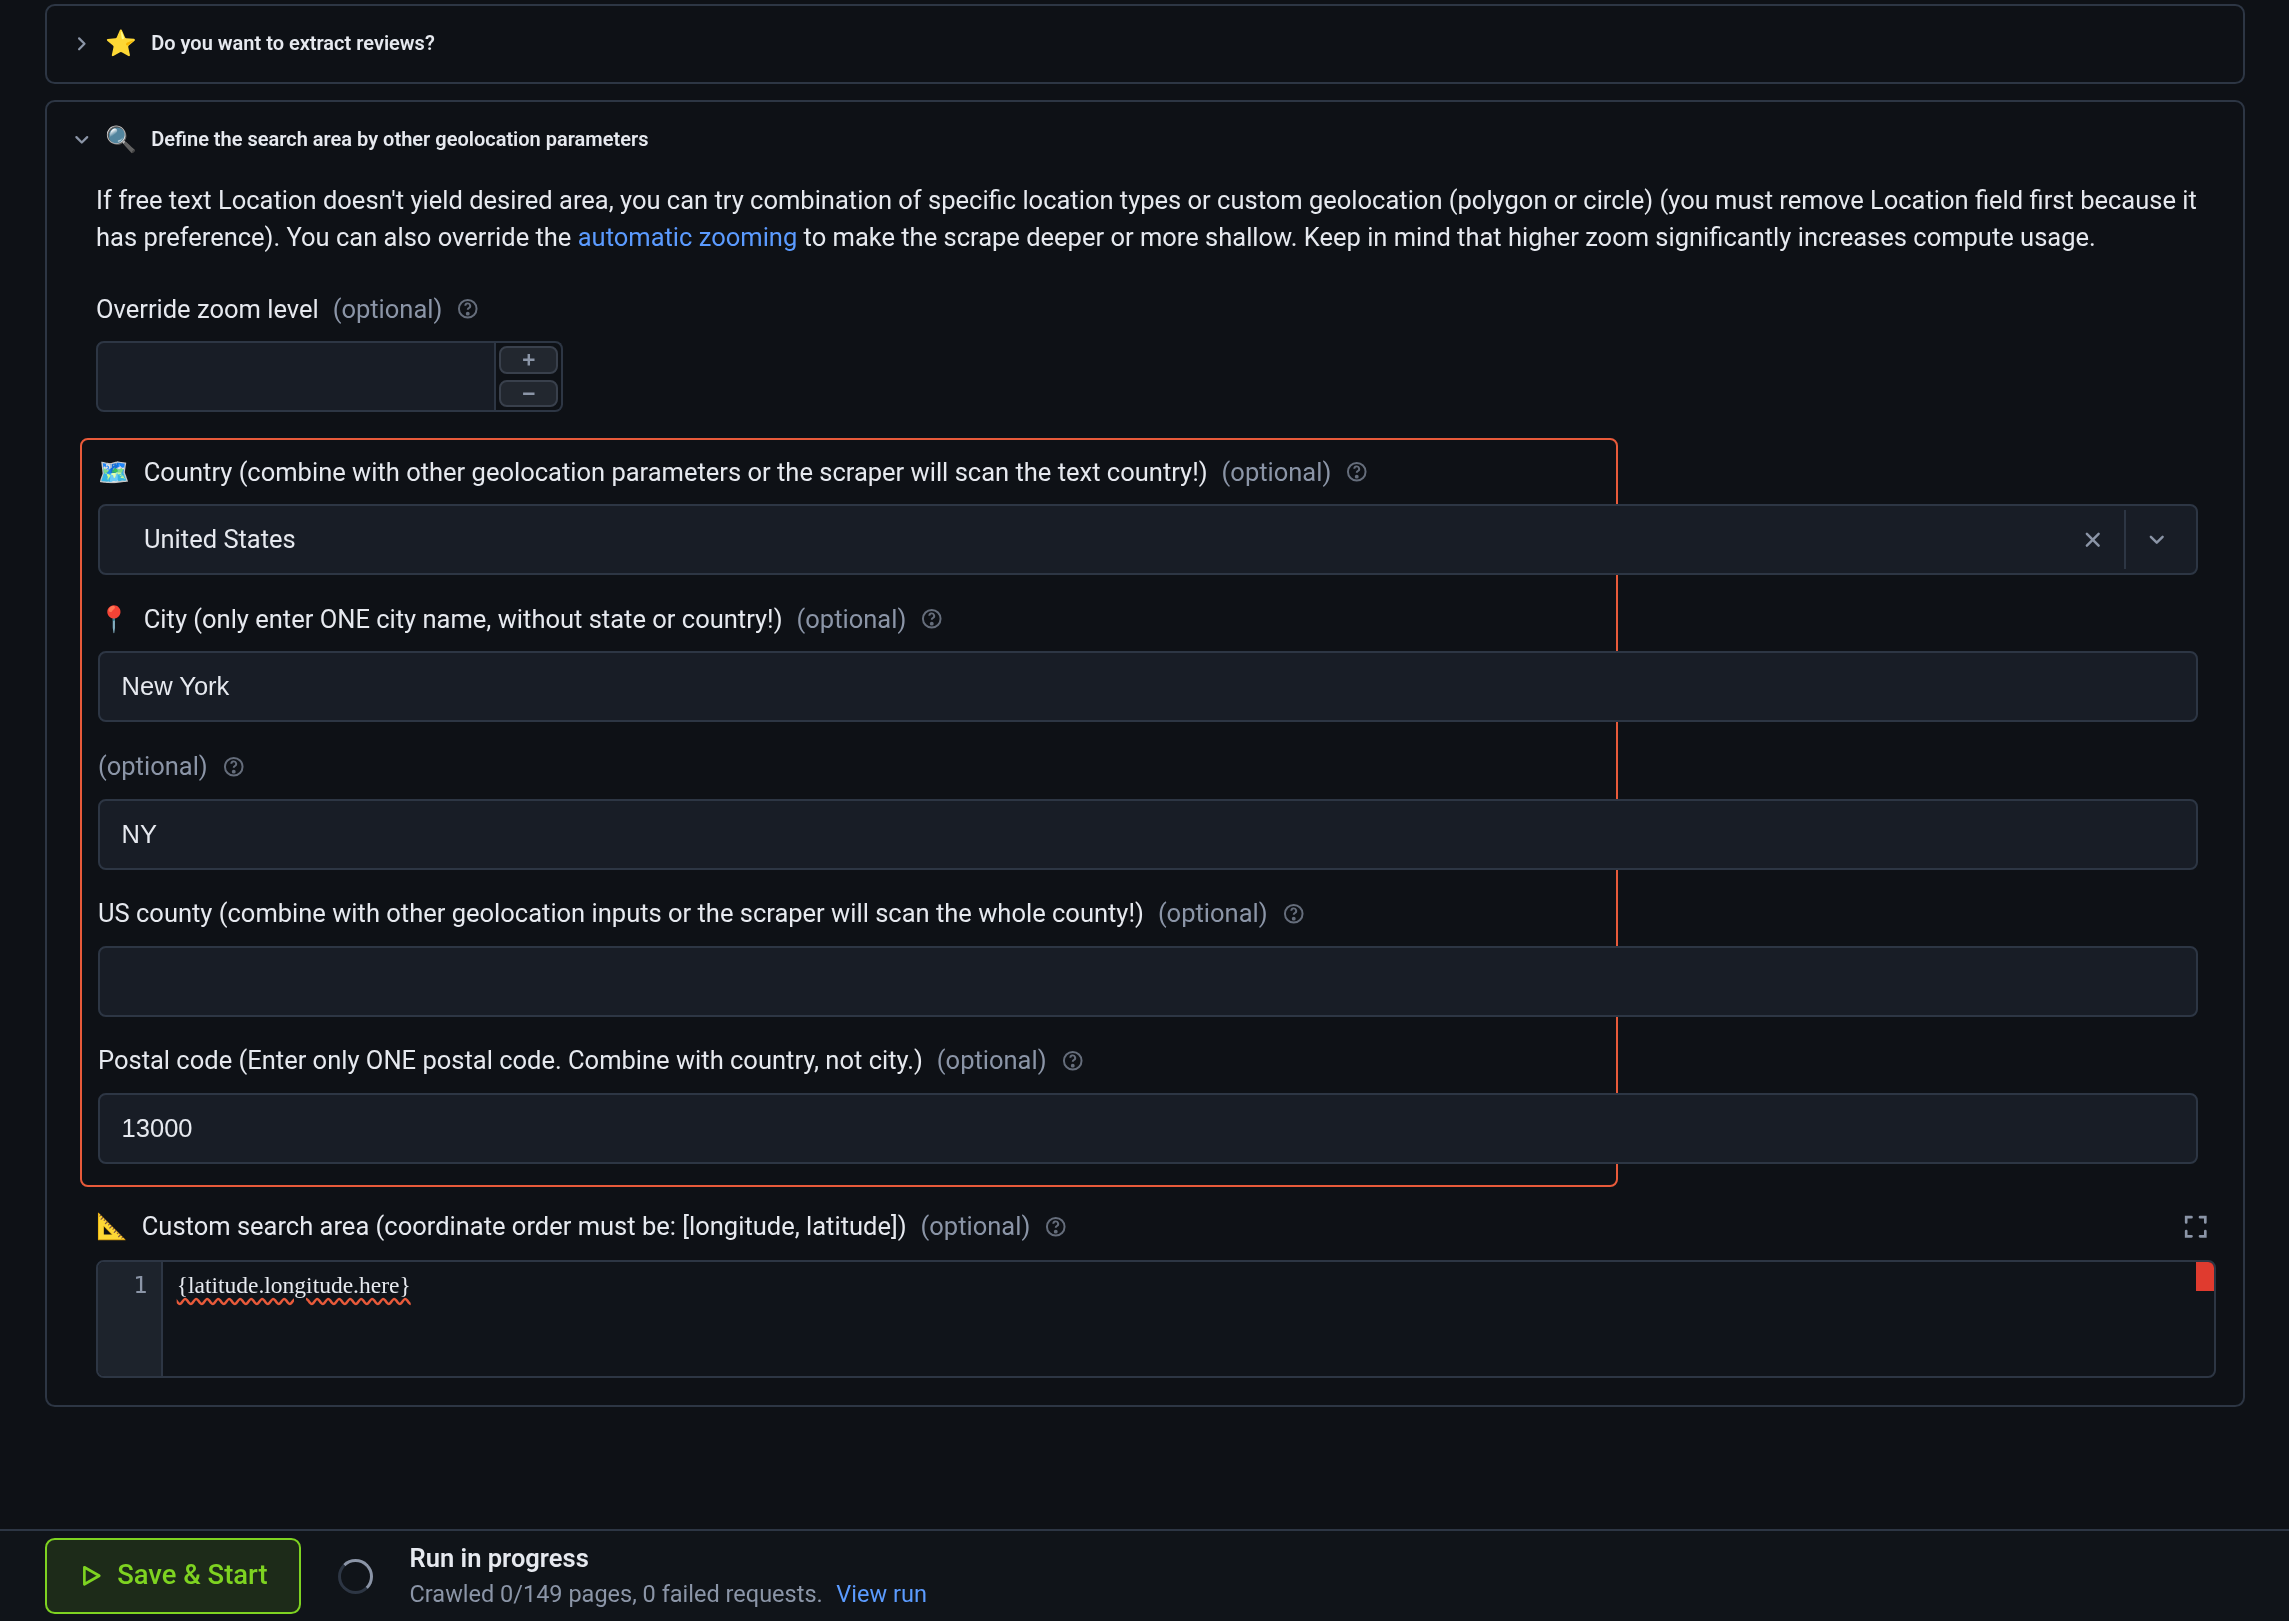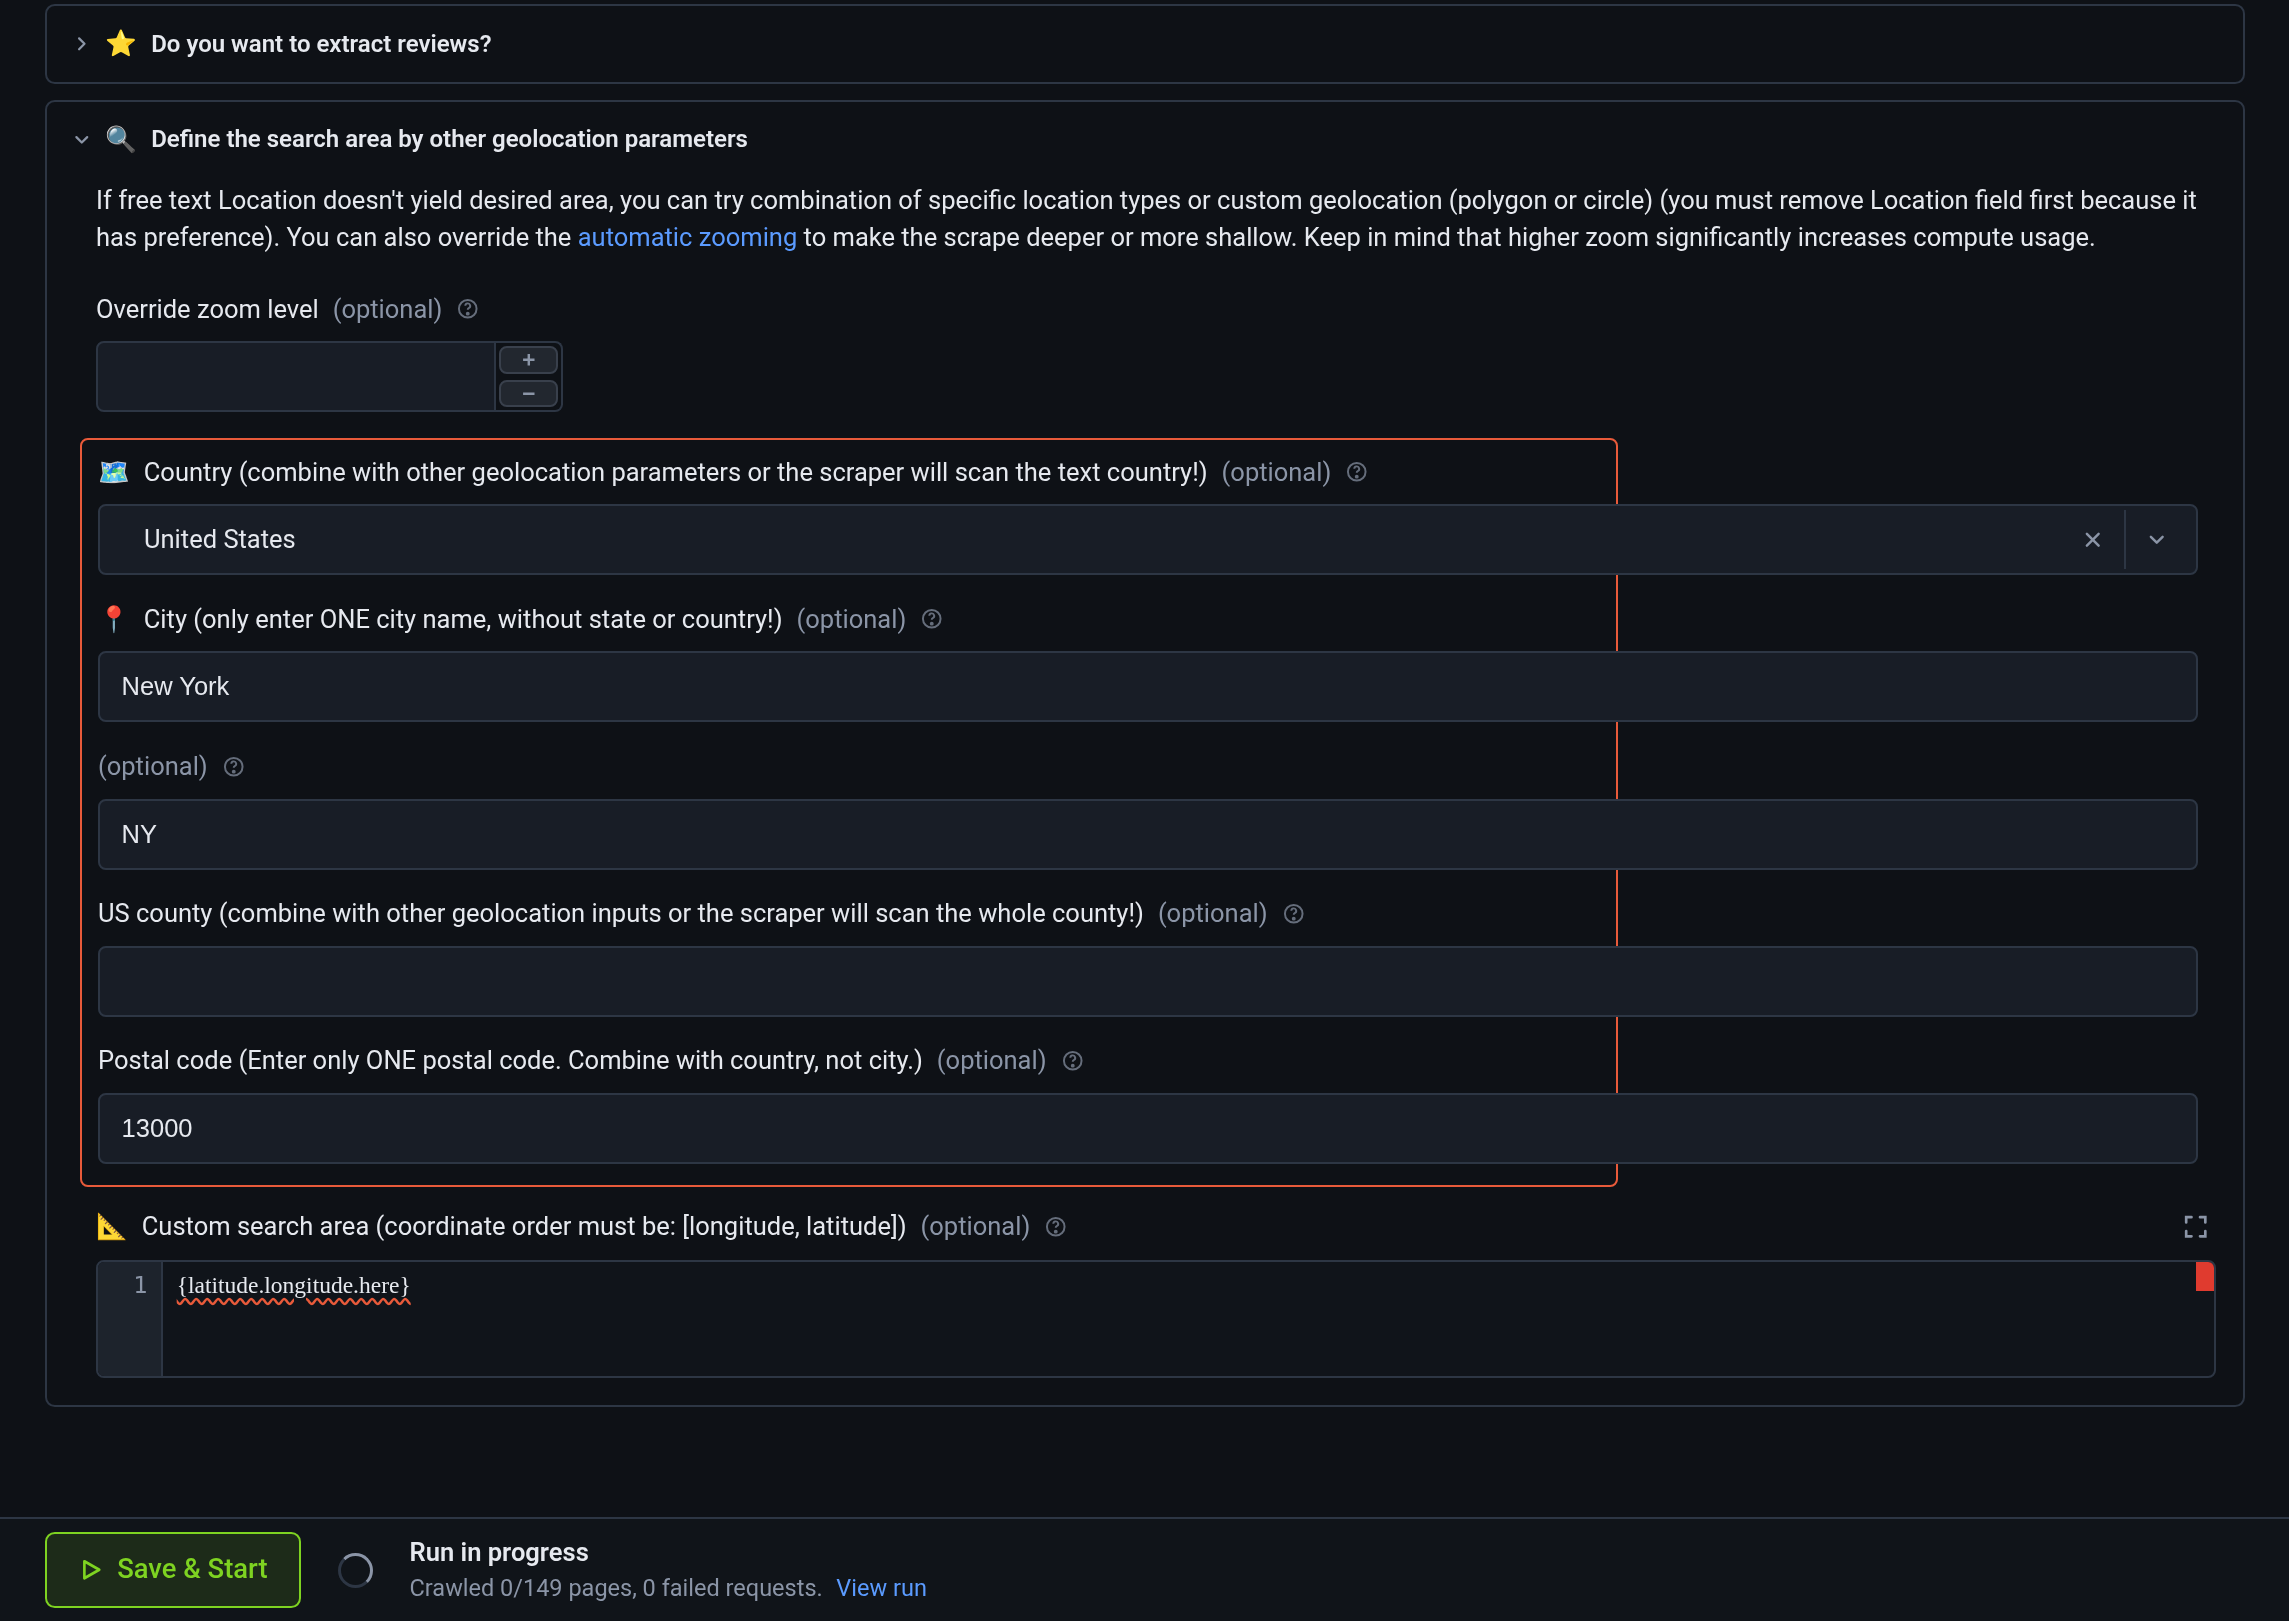--- a/index.html
+++ b/index.html
@@ -59,21 +59,21 @@
   }
   .section-header .chev {
     color: var(--text-muted);
     flex-shrink: 0;
     display: inline-flex;
     align-items: center;
     justify-content: center;
   }
   .section-header .title {
     font-weight: 600;
-    font-size: 24px;
+    font-size: 20px;
   }
 
   .section-body {
     padding: 0 27.4px 27.4px 49px;
   }
   .desc-text {
     font-size: 25.5px;
     color: var(--text);
     margin: 3.9px 0 35px 0;
   }
@@ -244,21 +244,21 @@
     height: 29px;
     background: var(--code-red-bar);
   }
 
   
   .footer-bar {
     position: absolute;
     left: 0;
     right: 0;
     bottom: 0;
-    height: 104px;
+    height: 92px;
     background: var(--footer-bg);
     border-top: 2px solid var(--panel-border);
     display: flex;
     align-items: center;
     padding: 16px 45px;
     gap: 37px;
   }
   .save-start-btn {
     display: inline-flex;
     align-items: center;

